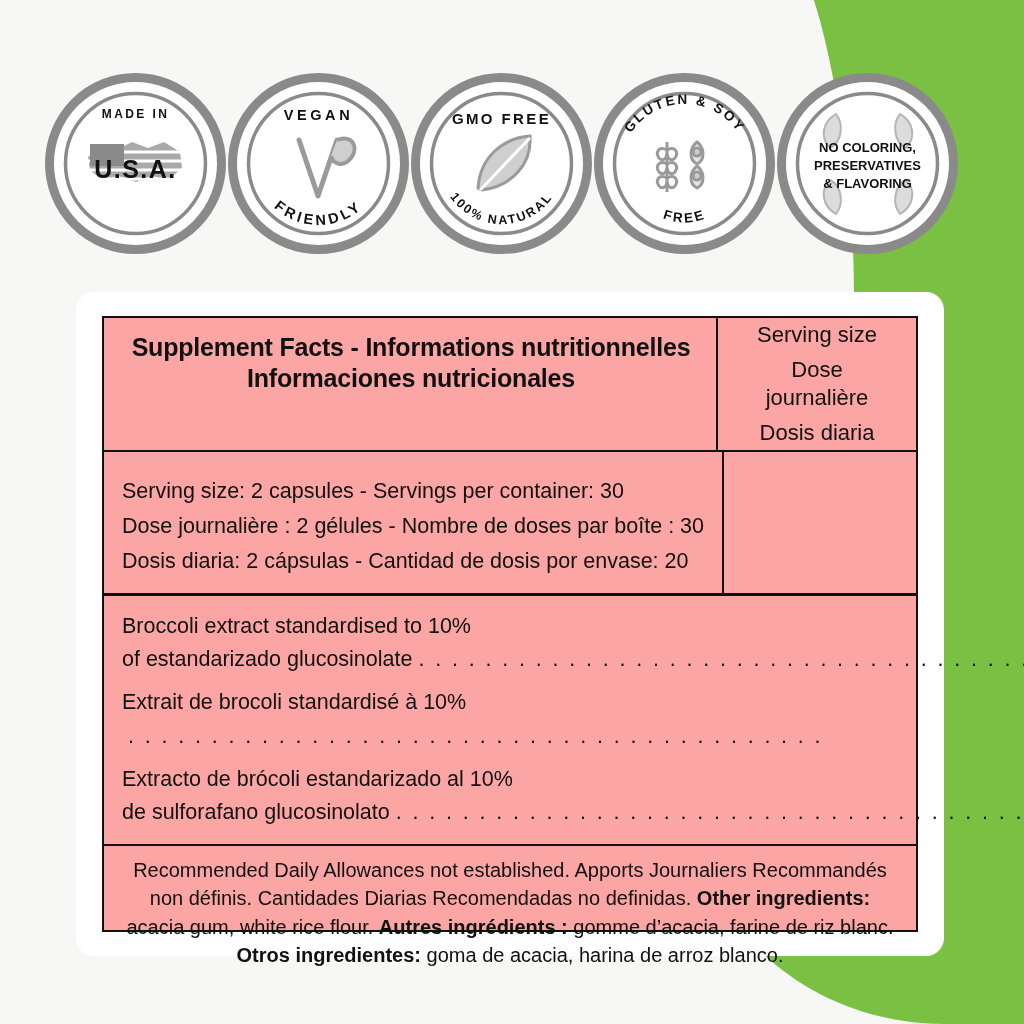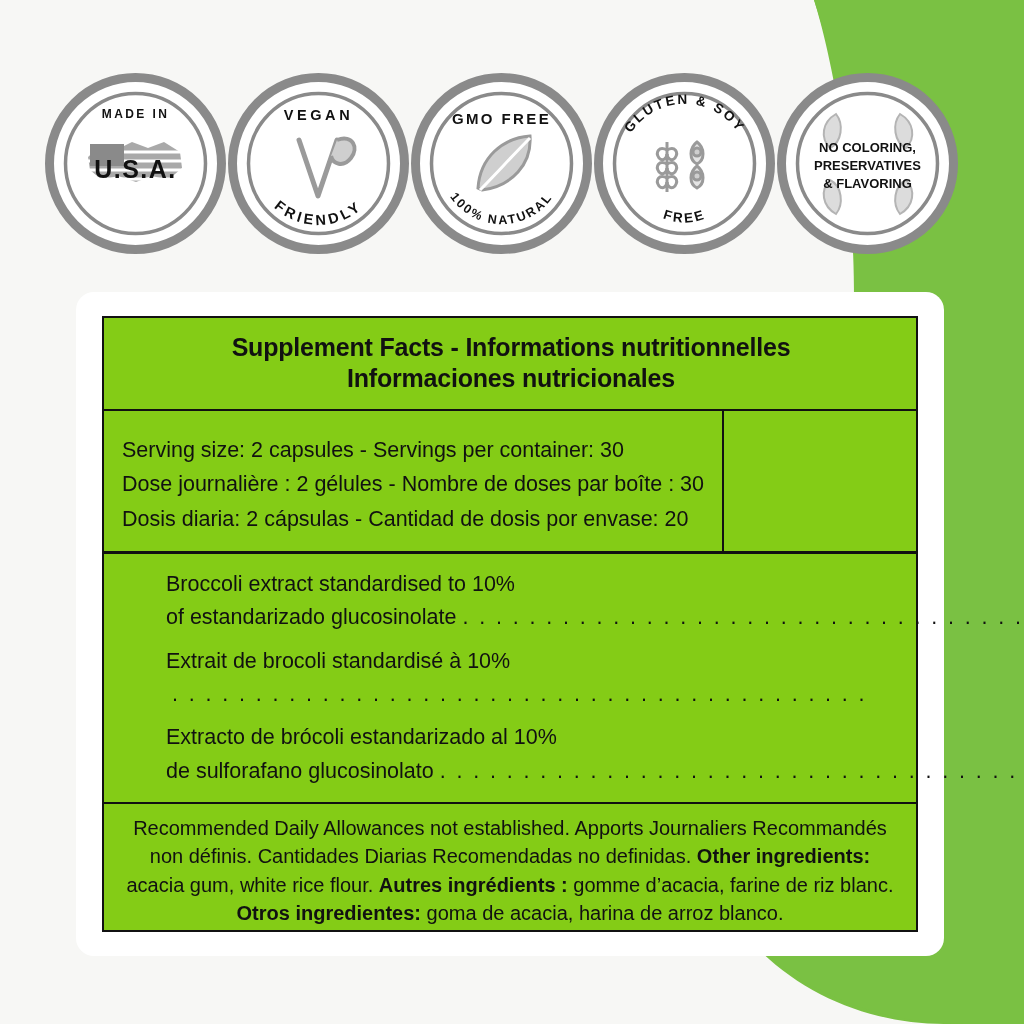--- a/index.html
+++ b/index.html
@@ -59,21 +59,21 @@
     box-shadow: 0 0 0 0 rgba(0,0,0,0);
   }
   #facts-table {
     position: absolute;
     left: 26px;
     top: 24px;
     width: 816px;
     height: 616px;
     border: 2.5px solid #111;
     box-sizing: border-box;
-    background: #84cc16;
+    background: #fca5a5;
     display: flex;
     flex-direction: column;
   }
 
   .row {
     display: flex;
     box-sizing: border-box;
   }
   .left-col {
     flex: 1 1 auto;
@@ -124,21 +124,20 @@
     font-size: 21.5px;
     color: #111;
     line-height: 1.62;
     white-space: nowrap;
   }
 
   
   #row-ingredients {
     border-bottom: 2.5px solid #111;
     flex: 0 0 auto;
-    padding-left: 44px;
   }
   #ingredient-left {
     padding: 14px 18px 12px 18px;
   }
   .ing-block {
     margin-bottom: 10px;
   }
   .ing-block:last-child { margin-bottom: 2px; }
   .ing-l1 {
     font-size: 21.5px;
@@ -288,20 +287,28 @@
 <div id="panel">
   <div id="facts-table">
 
     <div class="row" id="row-title">
       <div class="left-col">
         <div id="title-block">
           <div class="title-line">Supplement Facts - Informations nutritionnelles</div>
           <div class="title-line">Informaciones nutricionales</div>
         </div>
       </div>
+      <div class="right-col">
+        <div class="serving-head">Serving size</div>
+        <div class="serving-head">
+          <div>Dose</div>
+          <div>journalière</div>
+        </div>
+        <div class="serving-head">Dosis diaria</div>
+      </div>
     </div>
 
     <div class="row" id="row-serving">
       <div class="left-col">
         <div id="serving-lines">
           <div class="serving-line">Serving size: 2 capsules - Servings per container: 30</div>
           <div class="serving-line">Dose journalière : 2 gélules - Nombre de doses par boîte : 30</div>
           <div class="serving-line">Dosis diaria: 2 cápsulas - Cantidad de dosis por envase: 20</div>
         </div>
       </div>

